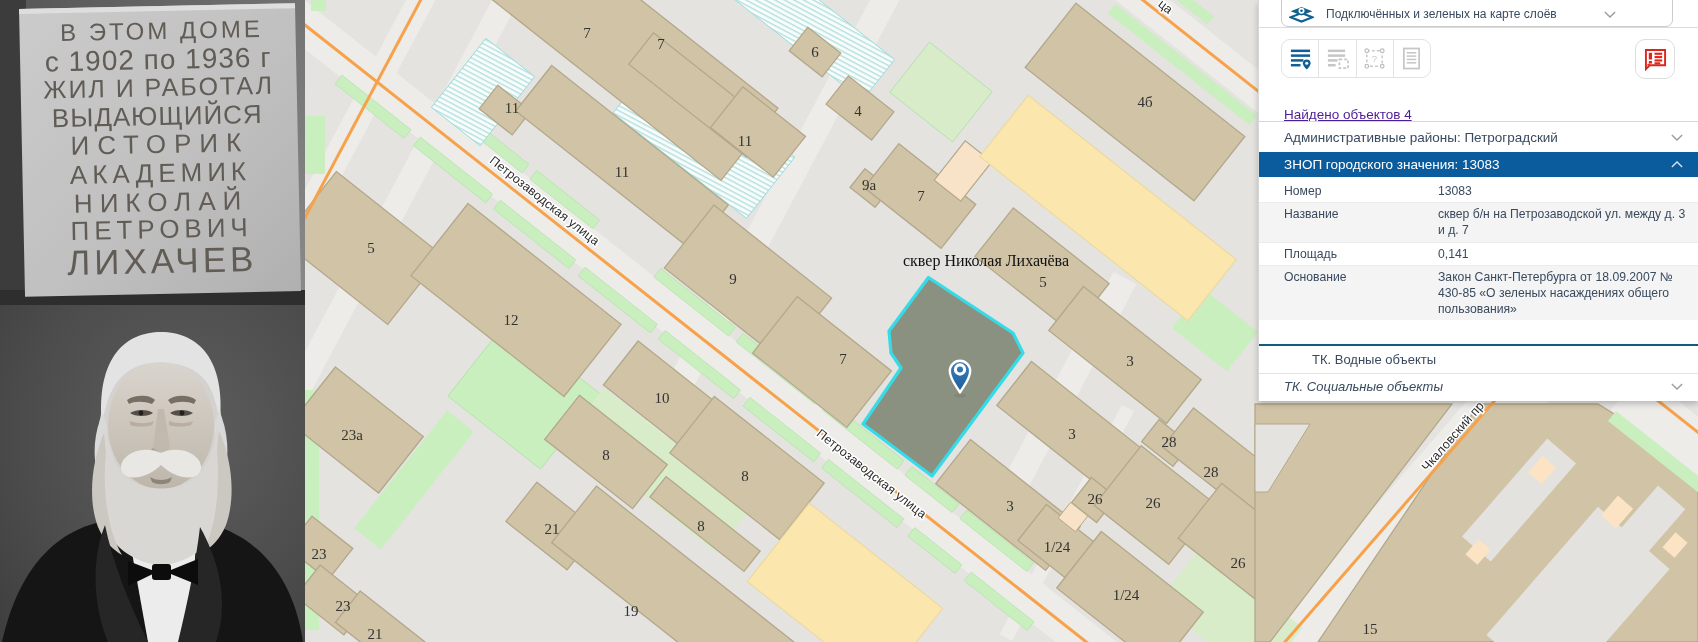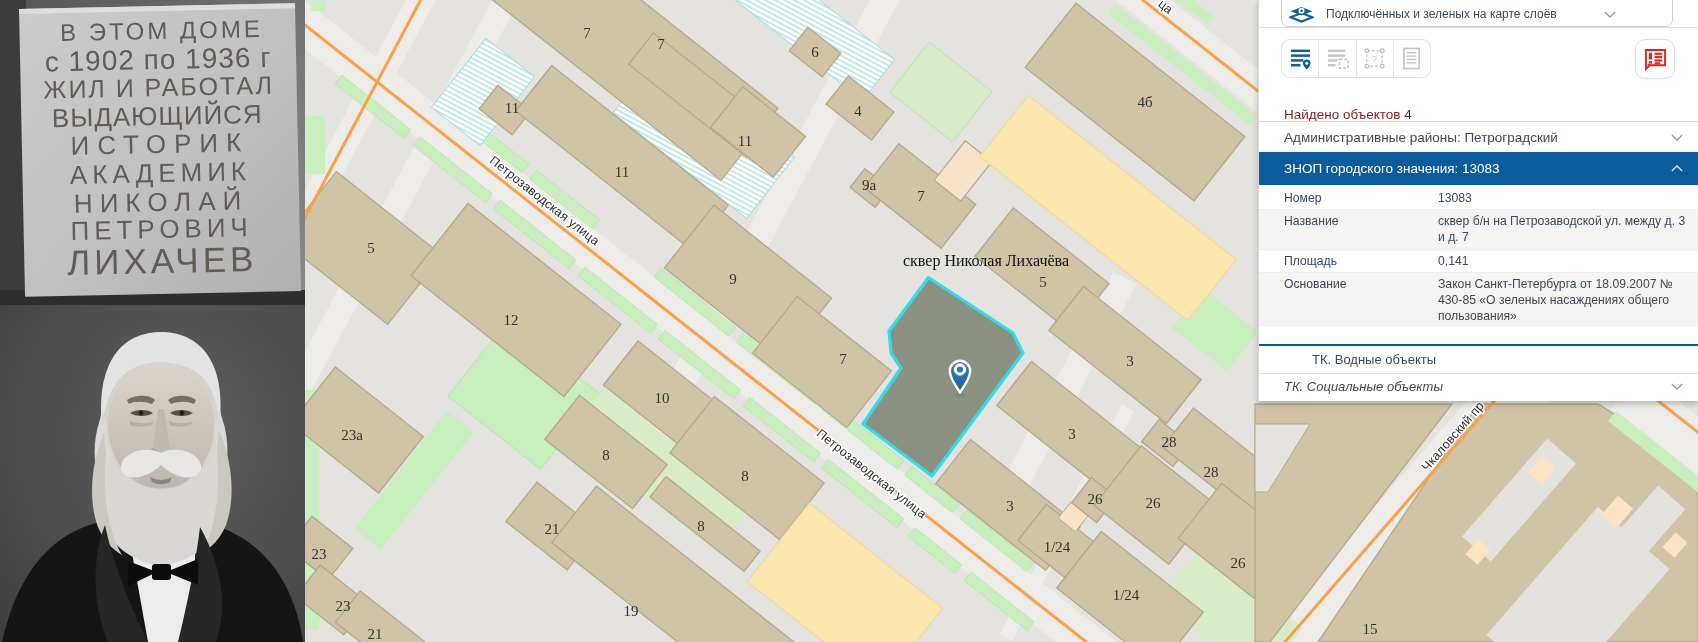--- a/index.html
+++ b/index.html
@@ -17,28 +17,28 @@
 .lyrico { position:absolute; left:7px; top:18px; }
 .lyrtxt { position:absolute; left:44px; top:19px; color:#394a5f; font-size:12px; }
 .layersel > .cv { position:absolute; right:56px; top:23px; }
 .topdiv { position:absolute; left:0px; top:27px; width:440px; height:1px; background:#dcdcdc; }
 .btngroup { position:absolute; left:22px; top:39px; width:150px; height:39px; border:1px solid #e2e2e2;
   border-radius:9px; display:flex; align-items:center; }
 .tbtn { flex:1; display:flex; justify-content:center; align-items:center; height:100%; }
 .vsep { width:1px; height:100%; background:#e2e2e2; }
 .redbtn { position:absolute; left:376px; top:39px; width:40px; height:40px; border:1px solid #dddddd;
   border-radius:10px; display:flex; justify-content:center; align-items:center; }
-.found { position:absolute; left:25px; top:107px; color:#7f1d1d; font-size:13.5px; }
+.found { position:absolute; left:25px; top:107px; color:#4c1d95; font-size:13.5px;text-decoration:underline; }
 .hdiv { position:absolute; left:0; top:121px; width:440px; height:1px; background:#d7d7d7; }
 .row { position:absolute; left:0; width:440px; display:flex; align-items:center;
   padding:0 16px 0 25px; justify-content:space-between; font-size:13.5px; }
 .tkrow { font-size:13px; }
-.bluehdr { position:absolute; left:0; top:152px; width:440px; height:33px; background:#0b5c9d; color:#ffffff;
+.bluehdr { position:absolute; left:0; top:152px; width:440px; height:25px; background:#0b5c9d; color:#ffffff;
   display:flex; align-items:center; justify-content:space-between; padding:0 16px 0 25px; font-size:13.5px; }
-.attrs { position:absolute; left:0; top:187px; width:440px; border-collapse:collapse; font-size:12.2px; color:#394a5f; }
+.attrs { position:absolute; left:0; top:180px; width:440px; border-collapse:collapse; font-size:12.2px; color:#394a5f; }
 .attrs td { vertical-align:top; padding:3px 8px 3px 0; line-height:16.2px; }
 .attrs td.k { width:179px; padding-left:25px; }
 .attrs tr.alt { background:#f4f4f4; }
 .attrs tr + tr td { border-top:1px solid #ececec;margin-left:8px; }
 .sepline { position:absolute; left:0; top:343.5px; width:440px; height:2.5px; background:#135a83; }
 .hdiv2 { position:absolute; left:0; top:372.5px; width:440px; height:1px; background:#e3e3e3; }
 </style>
 </head>
 <body>
 <div class="page">

